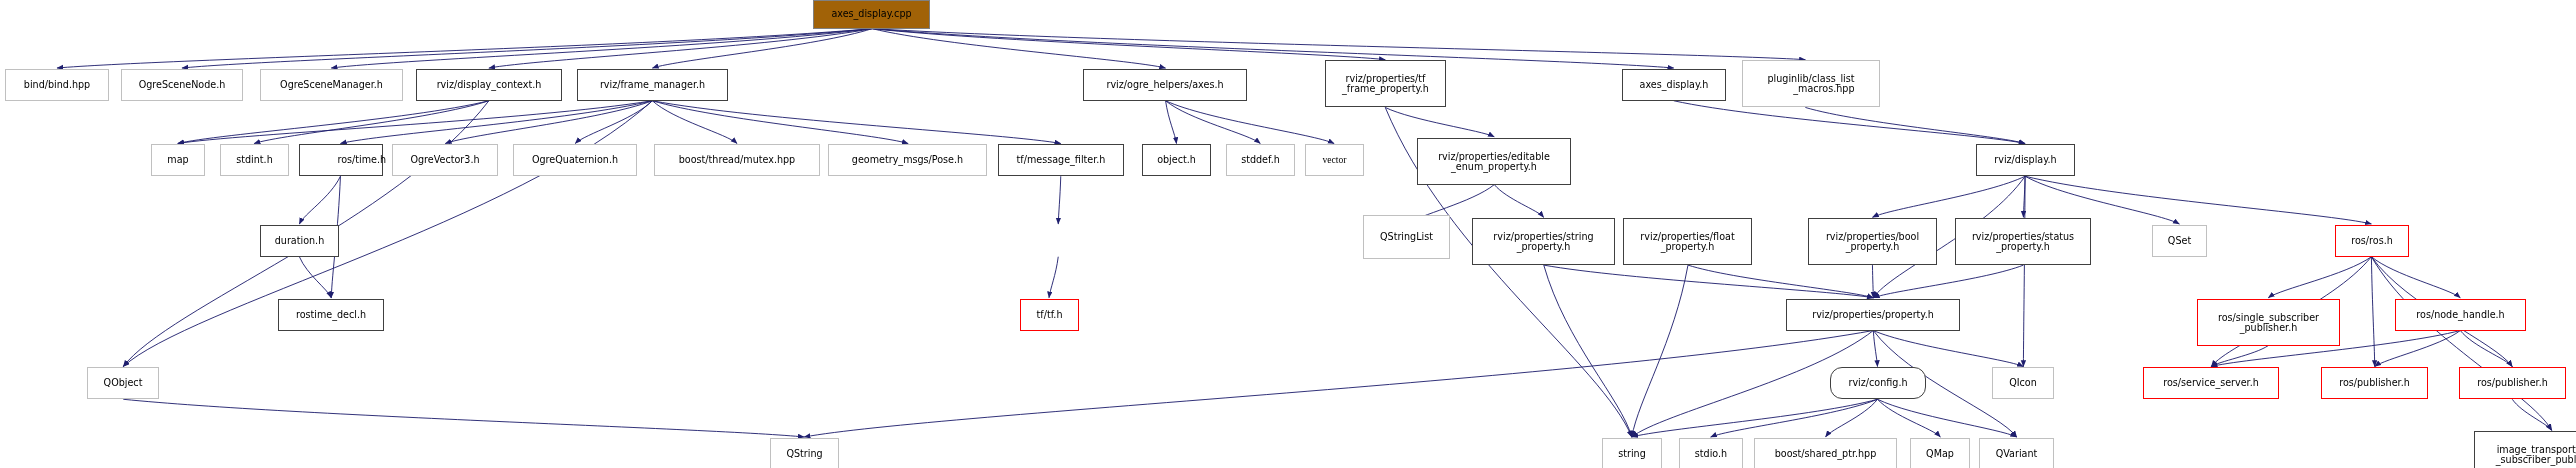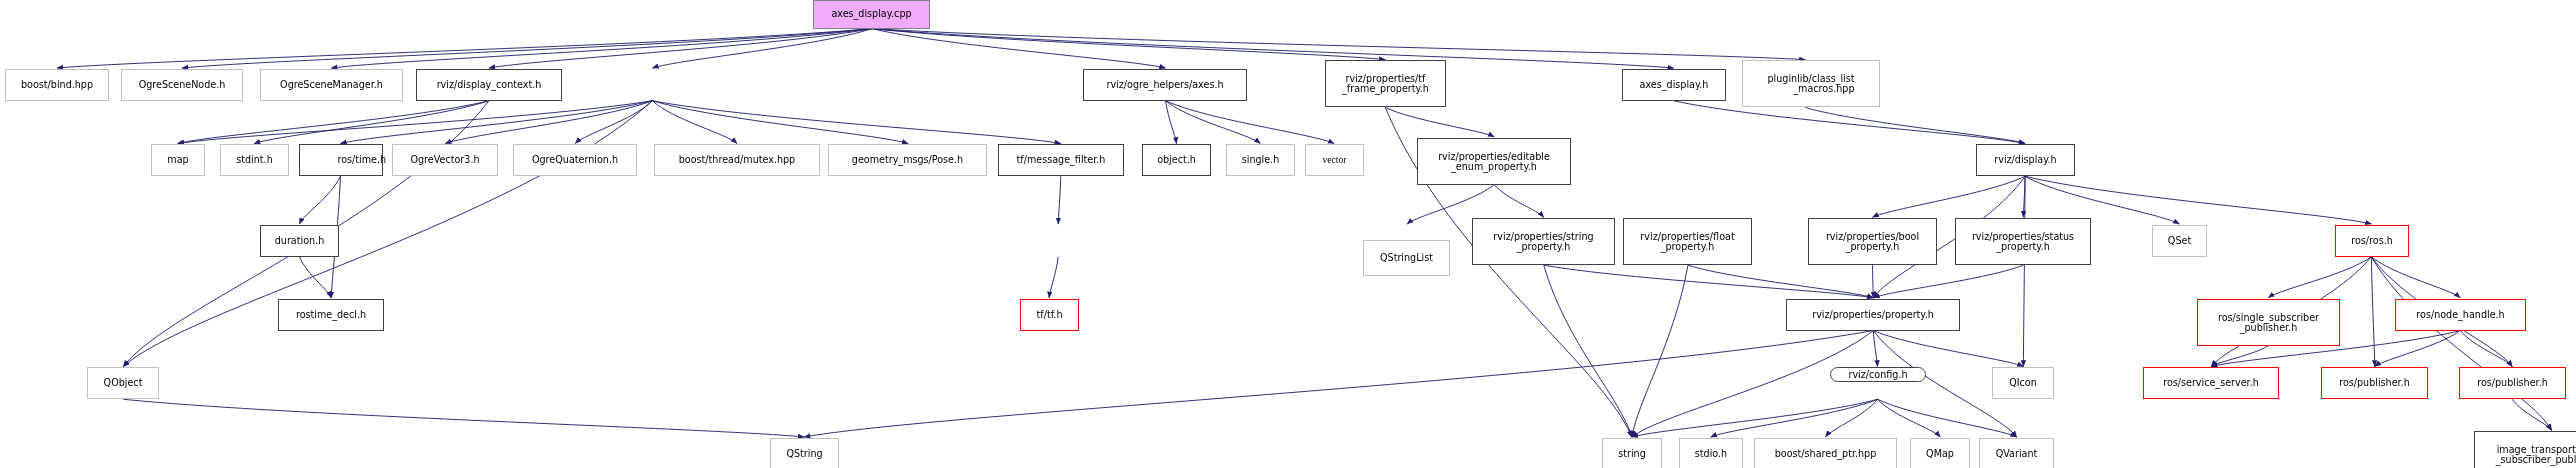--- a/index.html
+++ b/index.html
@@ -15,21 +15,21 @@
     line-height:9.6px;
     color:#000000;
     background:#ffffff;
     border:0.8px solid #c0c0c0;
     white-space:pre-line;
     padding:0 2.5px;
     z-index:3;
   }
   .node.bold{border:1.3px solid #404040;}
   .node.red{border:1.3px solid #ff0000;}
-  .node.root{background:#f0abfc;border:0.8px solid #808080;}
+  .node.root{background:#a16207;border:0.8px solid #808080;}
 </style>
 </head>
 <body>
 
 <div id="graph">
   <svg id="edges" xmlns="http://www.w3.org/2000/svg" viewBox="0 0 3072 559">
       <defs>
         <marker id="ah" markerWidth="9" markerHeight="9" refX="7.5" refY="3.2" orient="auto" markerUnits="userSpaceOnUse">
           <path d="M0,0 L8,3.2 L0,6.4 z" fill="#1f1f6e"></path>
         </marker>
@@ -97,64 +97,65 @@
       <path d="M2934,394 C2949.5,413.35 2988.56,427.54 2996,437" fill="none" stroke="#1f1f6e" stroke-width="1.1" marker-end="url(#ah)"></path>
       <path d="M2996,476 C3007.75,492.65 3037.36,504.86 3043,513" fill="none" stroke="#1f1f6e" stroke-width="1.1" marker-end="url(#ah)"></path>
       <path d="M2828,306 C2881.75,399.15 3017.2,467.46 3043,513" fill="none" stroke="#1f1f6e" stroke-width="1.1" marker-end="url(#ah)"></path>
       <path d="M147,476 C350,496.25 861.56,511.1 959,521" fill="none" stroke="#1f1f6e" stroke-width="1.1" marker-end="url(#ah)"></path>
       <path d="M2234,394 C1915.25,451.15 1112,493.06 959,521" fill="none" stroke="#1f1f6e" stroke-width="1.1" marker-end="url(#ah)"></path>
       <path d="M1841,316 C1867.25,408.25 1933.4,475.9 1946,521" fill="none" stroke="#1f1f6e" stroke-width="1.1" marker-end="url(#ah)"></path>
       <path d="M2013,316 C1996.25,408.25 1954.04,475.9 1946,521" fill="none" stroke="#1f1f6e" stroke-width="1.1" marker-end="url(#ah)"></path>
       <path d="M1652,128 C1725.5,304.85 1910.72,434.54 1946,521" fill="none" stroke="#1f1f6e" stroke-width="1.1" marker-end="url(#ah)"></path>
     </svg>
 <div class="node root" style="left: 813px; top: 0px; width: 117px; height: 28.5px;">axes_display.cpp</div>
-    <div class="node" style="left: 5px; top: 69px; width: 104px; height: 32px;">boost/bind.hpp</div>
+    <div class="node" style="left: 5px; top: 69px; width: 104px; height: 32px;">bind/bind.hpp</div>
     <div class="node" style="left: 121px; top: 69px; width: 122px; height: 32px;">OgreSceneNode.h</div>
     <div class="node" style="left: 260px; top: 69px; width: 143px; height: 32px;">OgreSceneManager.h</div>
     <div class="node bold" style="left: 416px; top: 69px; width: 146px; height: 32px;">rviz/display_context.h</div>
+    <div class="node bold" style="left: 577px; top: 69px; width: 151px; height: 32px;">rviz/frame_manager.h</div>
     <div class="node bold" style="left: 1083px; top: 69px; width: 164px; height: 32px;">rviz/ogre_helpers/axes.h</div>
     <div class="node bold" style="left: 1325px; top: 60px; width: 121px; height: 47px;">rviz/properties/tf
 _frame_property.h</div>
     <div class="node bold" style="left: 1622px; top: 69px; width: 104px; height: 32px;">axes_display.h</div>
     <div class="node" style="left: 1742px; top: 60px; width: 138px; height: 47px; text-align: right;">pluginlib/class_list
 _macros.hpp</div>
     <div class="node" style="left: 151px; top: 144px; width: 54px; height: 32px;">map</div>
     <div class="node" style="left: 220px; top: 144px; width: 69px; height: 32px;">stdint.h</div>
     <div class="node bold" style="left: 299px; top: 144px; width: 84px; height: 32px; padding-left: 44px;">ros/time.h</div>
     <div class="node" style="left: 392px; top: 144px; width: 106px; height: 32px;">OgreVector3.h</div>
     <div class="node" style="left: 513px; top: 144px; width: 124px; height: 32px;">OgreQuaternion.h</div>
     <div class="node" style="left: 654px; top: 144px; width: 166px; height: 32px;">boost/thread/mutex.hpp</div>
     <div class="node" style="left: 828px; top: 144px; width: 159px; height: 32px;">geometry_msgs/Pose.h</div>
     <div class="node bold" style="left: 998px; top: 144px; width: 126px; height: 32px;">tf/message_filter.h</div>
     <div class="node bold" style="left: 1142px; top: 144px; width: 69px; height: 32px;">object.h</div>
-    <div class="node" style="left: 1226px; top: 144px; width: 69px; height: 32px;">single.h</div>
+    <div class="node" style="left: 1226px; top: 144px; width: 69px; height: 32px;">stddef.h</div>
     <div class="node" style="left: 1305px; top: 144px; width: 59px; height: 32px; font-family: Liberation Serif, serif;">vector</div>
     <div class="node bold" style="left: 1417px; top: 138px; width: 154px; height: 47px;">rviz/properties/editable
 _enum_property.h</div>
     <div class="node bold" style="left: 1976px; top: 144px; width: 99px; height: 32px;">rviz/display.h</div>
     <div class="node bold" style="left: 260px; top: 225px; width: 79px; height: 32px;">duration.h</div>
-    <div class="node" style="left: 1363px; top: 240px; width: 87px; height: 36px;">QStringList</div>
+    <div class="node" style="left: 1363px; top: 215px; width: 87px; height: 44px;">QStringList</div>
     <div class="node bold" style="left: 1472px; top: 218px; width: 143px; height: 47px;">rviz/properties/string
 _property.h</div>
     <div class="node bold" style="left: 1623px; top: 218px; width: 129px; height: 47px;">rviz/properties/float
 _property.h</div>
     <div class="node bold" style="left: 1808px; top: 218px; width: 129px; height: 47px;">rviz/properties/bool
 _property.h</div>
     <div class="node bold" style="left: 1955px; top: 218px; width: 136px; height: 47px;">rviz/properties/status
 _property.h</div>
     <div class="node" style="left: 2152px; top: 225px; width: 55px; height: 32px;">QSet</div>
     <div class="node red" style="left: 2335px; top: 225px; width: 74px; height: 32px;">ros/ros.h</div>
     <div class="node bold" style="left: 278px; top: 299px; width: 106px; height: 32px;">rostime_decl.h</div>
     <div class="node red" style="left: 1020px; top: 299px; width: 59px; height: 32px;">tf/tf.h</div>
     <div class="node bold" style="left: 1786px; top: 299px; width: 174px; height: 32px;">rviz/properties/property.h</div>
     <div class="node red" style="left: 2197px; top: 299px; width: 143px; height: 47px;">ros/single_subscriber
 _publisher.h</div>
     <div class="node red" style="left: 2395px; top: 299px; width: 131px; height: 32px;">ros/node_handle.h</div>
     <div class="node" style="left: 87px; top: 367px; width: 72px; height: 32px;">QObject</div>
-    <div class="node bold" style="left: 1830px; top: 367px; width: 96px; height: 15px; border-radius: 12px;">rviz/config.h</div>
+    <div class="node bold" style="left: 1830px; top: 367px; width: 96px; height: 32px; border-radius: 12px;">rviz/config.h</div>
     <div class="node" style="left: 1992px; top: 367px; width: 62px; height: 32px;">QIcon</div>
     <div class="node red" style="left: 2143px; top: 367px; width: 136px; height: 32px;">ros/service_server.h</div>
     <div class="node red" style="left: 2321px; top: 367px; width: 107px; height: 32px;">ros/publisher.h</div>
     <div class="node red" style="left: 2459px; top: 367px; width: 107px; height: 32px;">ros/publisher.h</div>
     <div class="node" style="left: 770px; top: 438px; width: 69px; height: 32px;">QString</div>
     <div class="node" style="left: 1602px; top: 438px; width: 60px; height: 32px;">string</div>
     <div class="node" style="left: 1679px; top: 438px; width: 64px; height: 32px;">stdio.h</div>
     <div class="node" style="left: 1754px; top: 438px; width: 143px; height: 32px;">boost/shared_ptr.hpp</div>
     <div class="node" style="left: 1910px; top: 438px; width: 60px; height: 32px;">QMap</div>
     <div class="node" style="left: 1979px; top: 438px; width: 75px; height: 32px;">QVariant</div>

